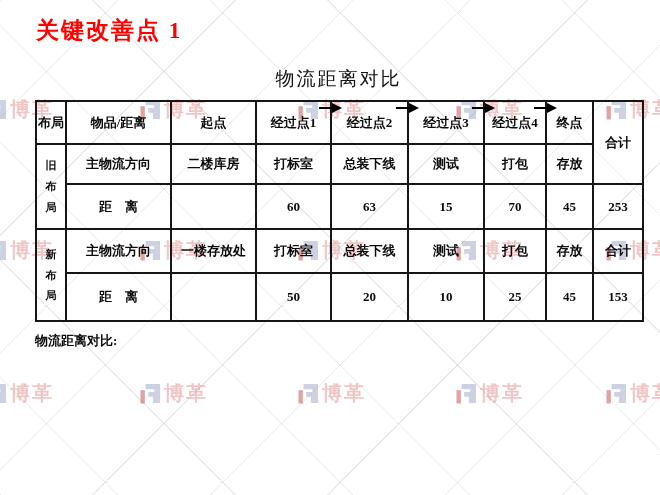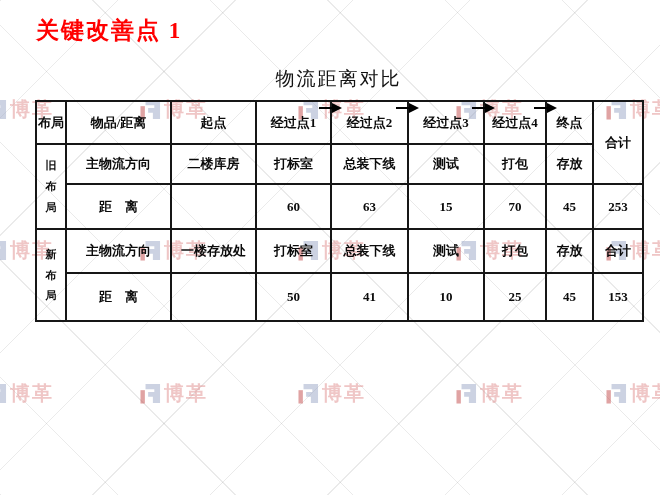--- a/index.html
+++ b/index.html
@@ -258,24 +258,25 @@
       <td>总装下线</td>
       <td>测试</td>
       <td>打包</td>
       <td>存放</td>
       <td>合计</td>
     </tr>
     <tr class="r5">
       <td class="dist-label">距　离</td>
       <td class="num"></td>
       <td class="num">50</td>
-      <td class="num">41</td>
+      <td class="num">20</td>
       <td class="num">10</td>
       <td class="num">25</td>
       <td class="num">45</td>
       <td>153</td>
     </tr>
   </tbody>
     </table>
 
+  <div class="cmp-label">物流距离对比:</div>
 
 
 </div>
 
 </body></html>

